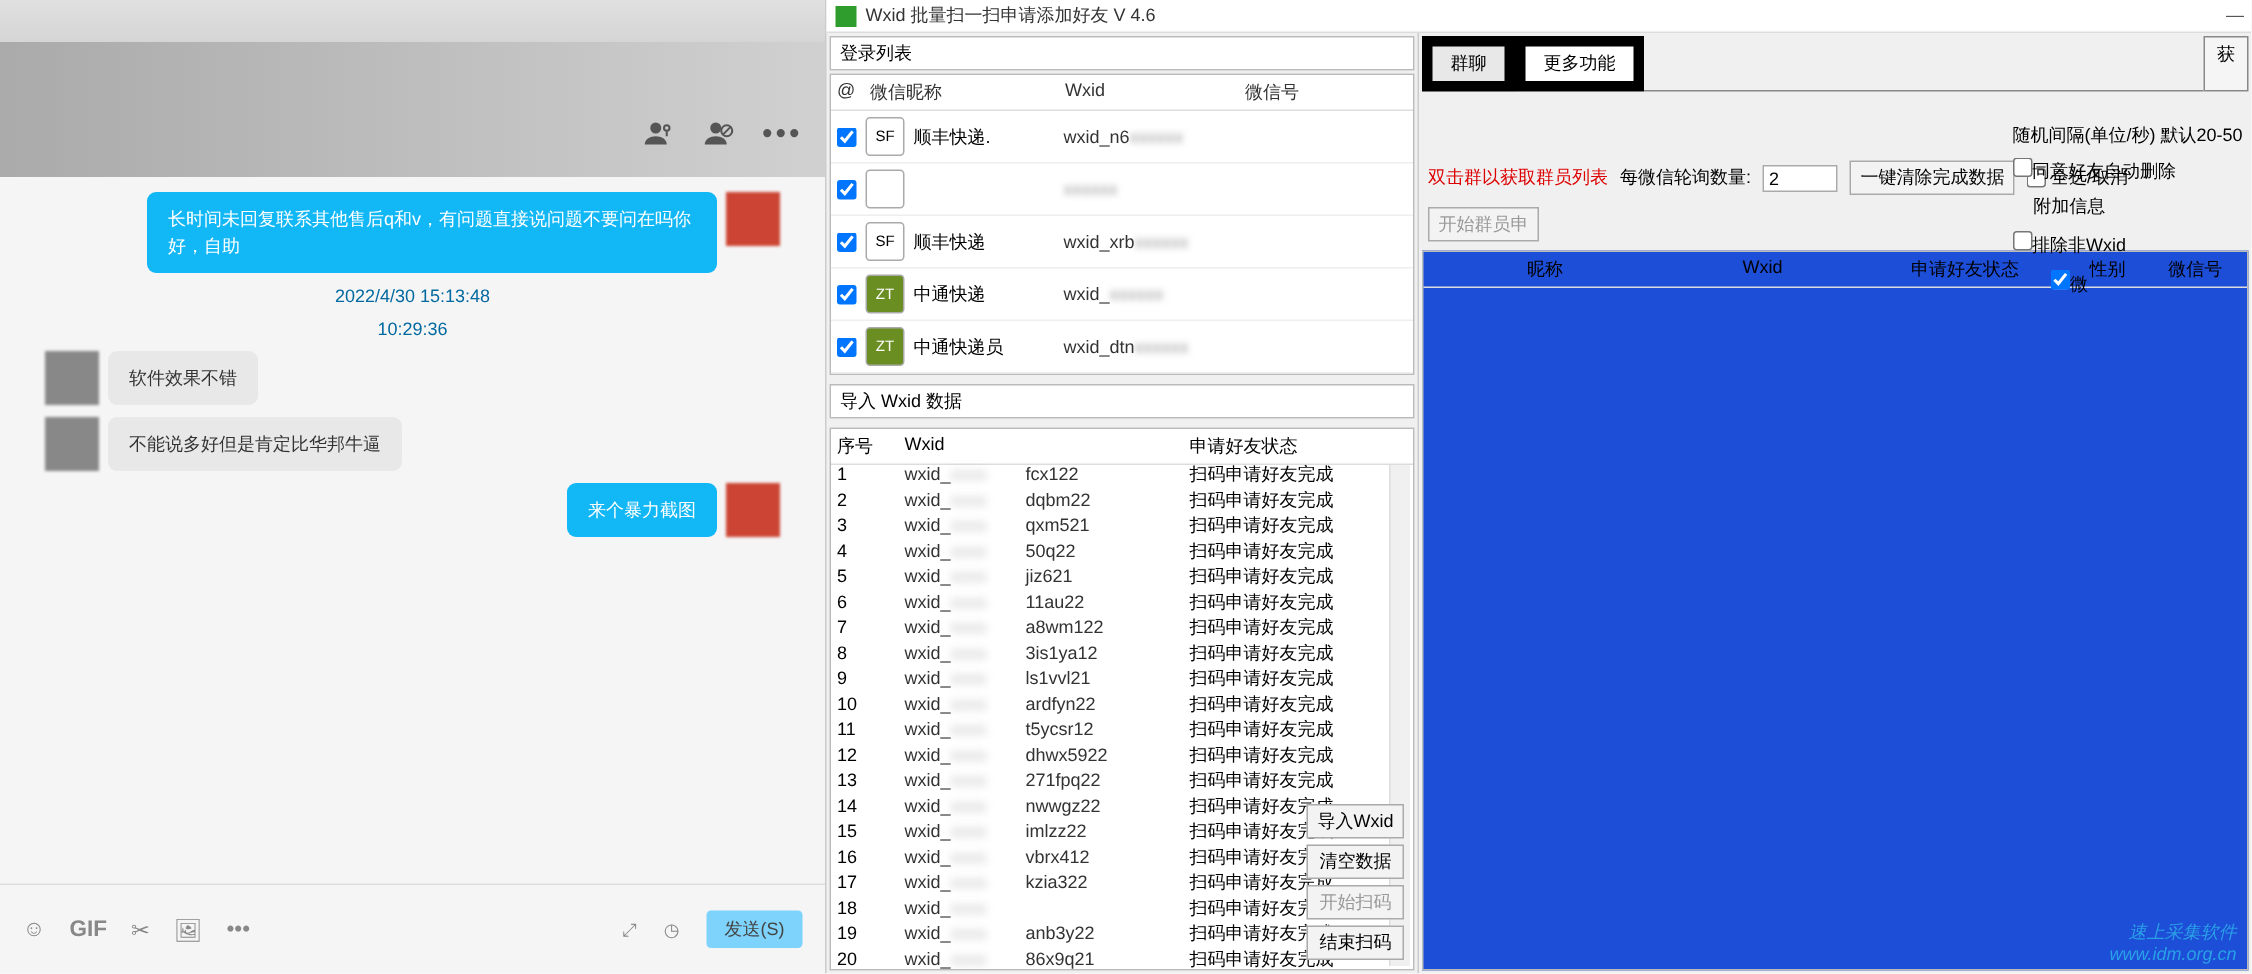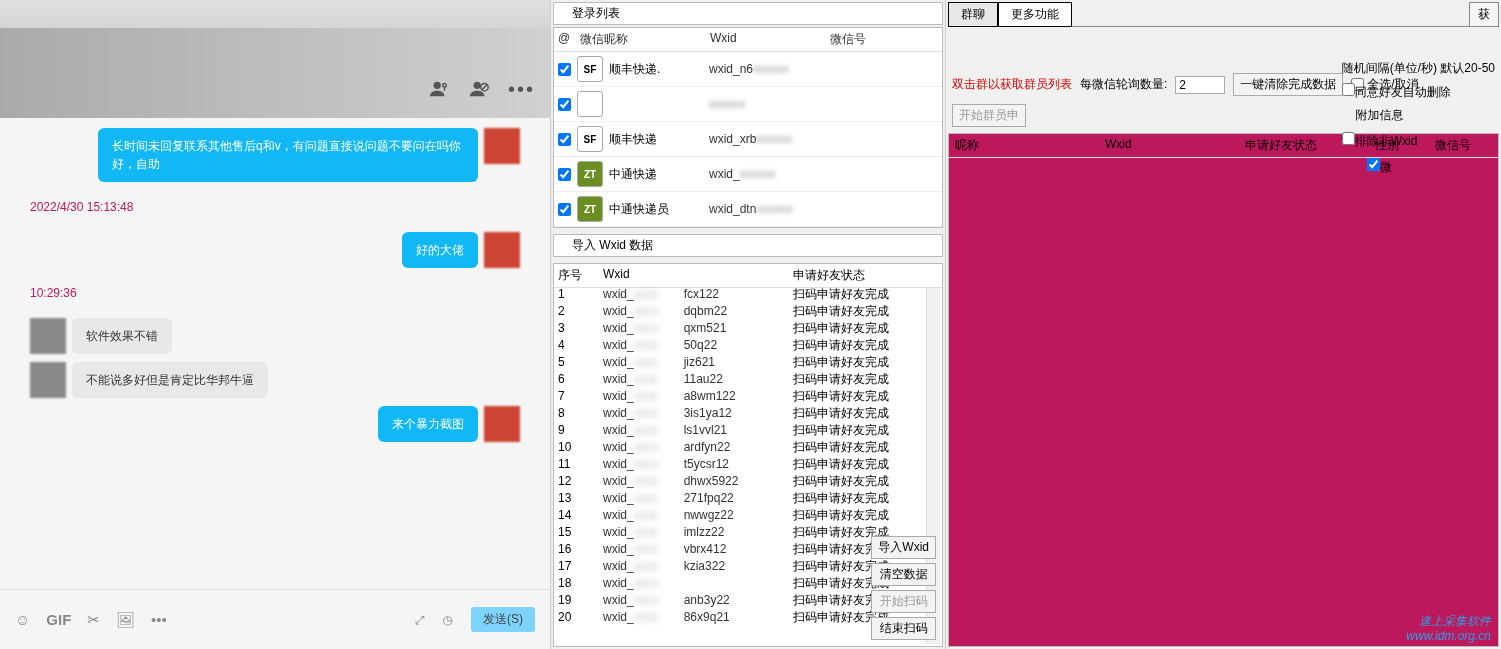--- a/index.html
+++ b/index.html
@@ -13,45 +13,45 @@
 .chat-toolbar { position:absolute; top:78px; right:20px; display:flex; gap:18px; }
 .chat-toolbar .ticon { width:22px;height:22px;color:#555;cursor:pointer; }
 .chat-body { position:absolute; top:120px; bottom:60px; width:100%; padding:0 30px; overflow:hidden; }
 .msg-row { display:flex; margin:8px 0; }
 .msg-row.sent { justify-content:flex-end; }
 .msg-row.recv { justify-content:flex-start; }
 .bubble { max-width:380px; padding:9px 14px; border-radius:6px; line-height:1.5; }
 .bubble.blue { background:#12b7f5; color:#fff; }
 .bubble.gray { background:#e8e8e8; color:#333; }
 .avatar-sq { width:36px;height:36px;background:#cc4433;margin-left:6px;filter:blur(1px); }
-.time-center { text-align:left; color:#be185d; margin:18px 0; }
+.time-center { text-align:center; color:#0369a1; margin:8px 0; }
 .chat-input-bar { position:absolute; bottom:0; width:100%; height:60px; border-top:1px solid #ddd; background:#f5f5f5; display:flex; align-items:center; padding:0 15px; justify-content:space-between;}
 .input-icons { display:flex; gap:16px; color:#888;}
 .input-icons span {cursor:pointer;font-size:15px;}
 .send-btn { background:#7dd3fc;color:#444;padding:4px 12px;border-radius:3px;cursor:pointer;border:none;}
 
 
 .app-win { flex:1; border-left:1px solid #ccc; display:flex; flex-direction:column; background:#f0f0f0;}
 .app-title { height:22px; background:#fff; display:flex; align-items:center; padding:0 6px; color:#333; border-bottom:1px solid #ddd;}
 .app-title .logo{width:14px;height:14px;background:#2e9d2e;margin-right:6px;}
 .win-controls{position:absolute;right:5px;top:3px;display:flex;gap:10px;color:#555;}
 .app-body { flex:1; display:flex; }
 
 
 .app-left { width:395px; border-right:1px solid #ccc; display:flex; flex-direction:column;}
-.section-title {background:#fff;border:1px solid #bbb;padding:2px 18px;margin:2px;}
+.section-title {background:#fff;border:1px solid #bbb;padding:2px 6px;margin:2px;}
 .login-table { background:#fff; border:1px solid #bbb; margin:0 2px;}
 .lt-head { display:flex; border-bottom:1px solid #ddd; padding:3px 4px; color:#333;}
 .lt-head div:nth-child(1){width:22px;}
 .lt-head div:nth-child(2){width:130px;}
 .lt-head div:nth-child(3){width:120px;}
 .lt-head div:nth-child(4){flex:1;}
 .lt-row{display:flex;align-items:center;padding:4px 4px;border-bottom:1px solid #eee;}
 .lt-row input[type=checkbox]{margin-right:6px;}
-.lt-avatar{width:26px;height:26px;border:1px solid #aaa;border-radius:3px;margin-right:6px;background:#fff;display:flex;align-items:center;justify-content:center;font-size:10px;font-weight:bold;}
+.lt-avatar{width:26px;height:26px;border:1px solid #aaa;border-radius:3px;margin-right:6px;background:#fff;display:flex;align-items:center;justify-content:center;font-size:10px;font-weight:normal;}
 .lt-avatar.green{background:#6b8e23;color:#fff;}
 .lt-row .nick{width:100px;}
 .lt-row .wxid{width:120px;color:#333;}
 .lt-row .blur{filter:blur(2px);color:#999;}
 
 .import-section{display:flex;flex-direction:column;flex:1;margin:4px 2px 2px 2px;}
 .import-table{flex:1;background:#fff;border:1px solid #bbb;overflow:hidden;position:relative;}
 .it-head{display:flex;border-bottom:1px solid #ddd;padding:3px 4px;background:#fff;}
 .it-head div:nth-child(1){width:45px;}
 .it-head div:nth-child(2){width:190px;}
@@ -63,34 +63,34 @@
 .it-row div:nth-child(3){flex:1;}
 .wx-blur{color:#333;}
 .wx-blur .mid{filter:blur(3px);color:#bbb;display:inline-block;width:50px;}
 .import-btns{position:absolute;right:6px;bottom:6px;display:flex;flex-direction:column;gap:4px;}
 .small-btn{background:#f3f3f3;border:1px solid #aaa;padding:2px 6px;cursor:pointer;font-size:12px;}
 .small-btn.disabled{color:#999;}
 
 
 .app-right { flex:1; display:flex; flex-direction:column; position:relative;}
 .tabs{display:flex;margin:2px;}
-.tab{border:1px solid #000000;padding:3px 12px;background:#fff;cursor:pointer;}
+.tab{border:7px solid #000000;padding:3px 12px;background:#fff;cursor:pointer;}
 .tab.active{background:#e8e8e8;}
 .tab-end{flex:1;border-bottom:1px solid #888;}
 .tab-right-btn{border:1px solid #888;padding:3px 8px;background:#f5f5f5;cursor:pointer;}
 .group-table{background:#fff;border:1px solid #bbb;margin:0 2px;height:190px;}
 .gt-head{display:flex;border-bottom:1px solid #ddd;padding:3px 6px;}
 .gt-head div:nth-child(1){width:150px;}
 .gt-head div:nth-child(2){width:165px;}
 .gt-head div:nth-child(3){flex:1;}
 .opts-row{display:flex;align-items:center;gap:8px;padding:4px 6px;flex-wrap:wrap;}
 .opts-row label{display:flex;align-items:center;gap:3px;}
 .red-hint{color:#d00;}
 .num-input{width:50px;border:1px solid #aaa;padding:1px 3px;}
-.member-table{background:#be185d;border:1px solid #bbb;margin:2px;flex:1;}
+.member-table{background:#1d4ed8;border:1px solid #bbb;margin:2px;flex:1;text-align:center;}
 .mt-head{display:flex;border-bottom:1px solid #ddd;padding:3px 6px;}
 .mt-head div:nth-child(1){width:150px;}
 .mt-head div:nth-child(2){width:140px;}
 .mt-head div:nth-child(3){width:130px;}
 .mt-head div:nth-child(4){width:60px;}
 .mt-head div:nth-child(5){flex:1;}
 
 .promo-text{position:absolute;bottom:90px;left:110px;color:#ff3b1f;font-size:26px;font-weight:500;line-height:1.4;}
 .watermark{position:absolute;bottom:6px;right:10px;text-align:right;color:#2aa0e6;font-size:22px;line-height:1.2;font-style:italic;}
 .right-opts{display:flex;flex-direction:column;gap:6px;position:absolute;top:60px;right:6px;align-items:flex-start;}
@@ -119,24 +119,20 @@
           </svg></span>
       <span class="ticon" style="font-size:20px;letter-spacing:2px;">•••</span>
     </div>
 
     <div class="chat-body">
       <div class="msg-row sent">
         <div class="bubble blue">长时间未回复联系其他售后q和v，有问题直接说问题不要问在吗你好，自助</div>
         <div class="avatar-sq"></div>
       </div>
       <div class="time-center">2022/4/30 15:13:48</div>
-      <div class="msg-row sent">
-        <div class="bubble blue">好的大佬</div>
-        <div class="avatar-sq"></div>
-      </div>
       <div class="time-center">10:29:36</div>
       <div class="msg-row recv">
         <div style="width:36px;height:36px;background:#888;margin-right:6px;filter:blur(1px);"></div>
         <div class="bubble gray">软件效果不错</div>
       </div>
       <div class="msg-row recv">
         <div style="width:36px;height:36px;background:#888;margin-right:6px;filter:blur(1px);"></div>
         <div class="bubble gray">不能说多好但是肯定比华邦牛逼</div>
       </div>
       <div class="msg-row sent">
@@ -155,20 +151,27 @@
       </div>
       <div style="display:flex;gap:18px;align-items:center;">
         <span style="color:#888;">⤢</span>
         <span style="color:#888;">◷</span>
         <button class="send-btn">发送(S)</button>
       </div>
     </div>
   </div>
 
   <div class="app-win">
+    <div class="app-title">
+      <div class="logo"></div>
+      <span>Wxid 批量扫一扫申请添加好友 V 4.6</span>
+      <div class="win-controls">
+        <span>—</span>
+      </div>
+    </div>
 
     <div class="app-body">
 
       <div class="app-left">
         <div class="section-title">登录列表</div>
         <div class="login-table">
           <div class="lt-head">
             <div>@</div>
             <div>微信昵称</div>
             <div>Wxid</div>

